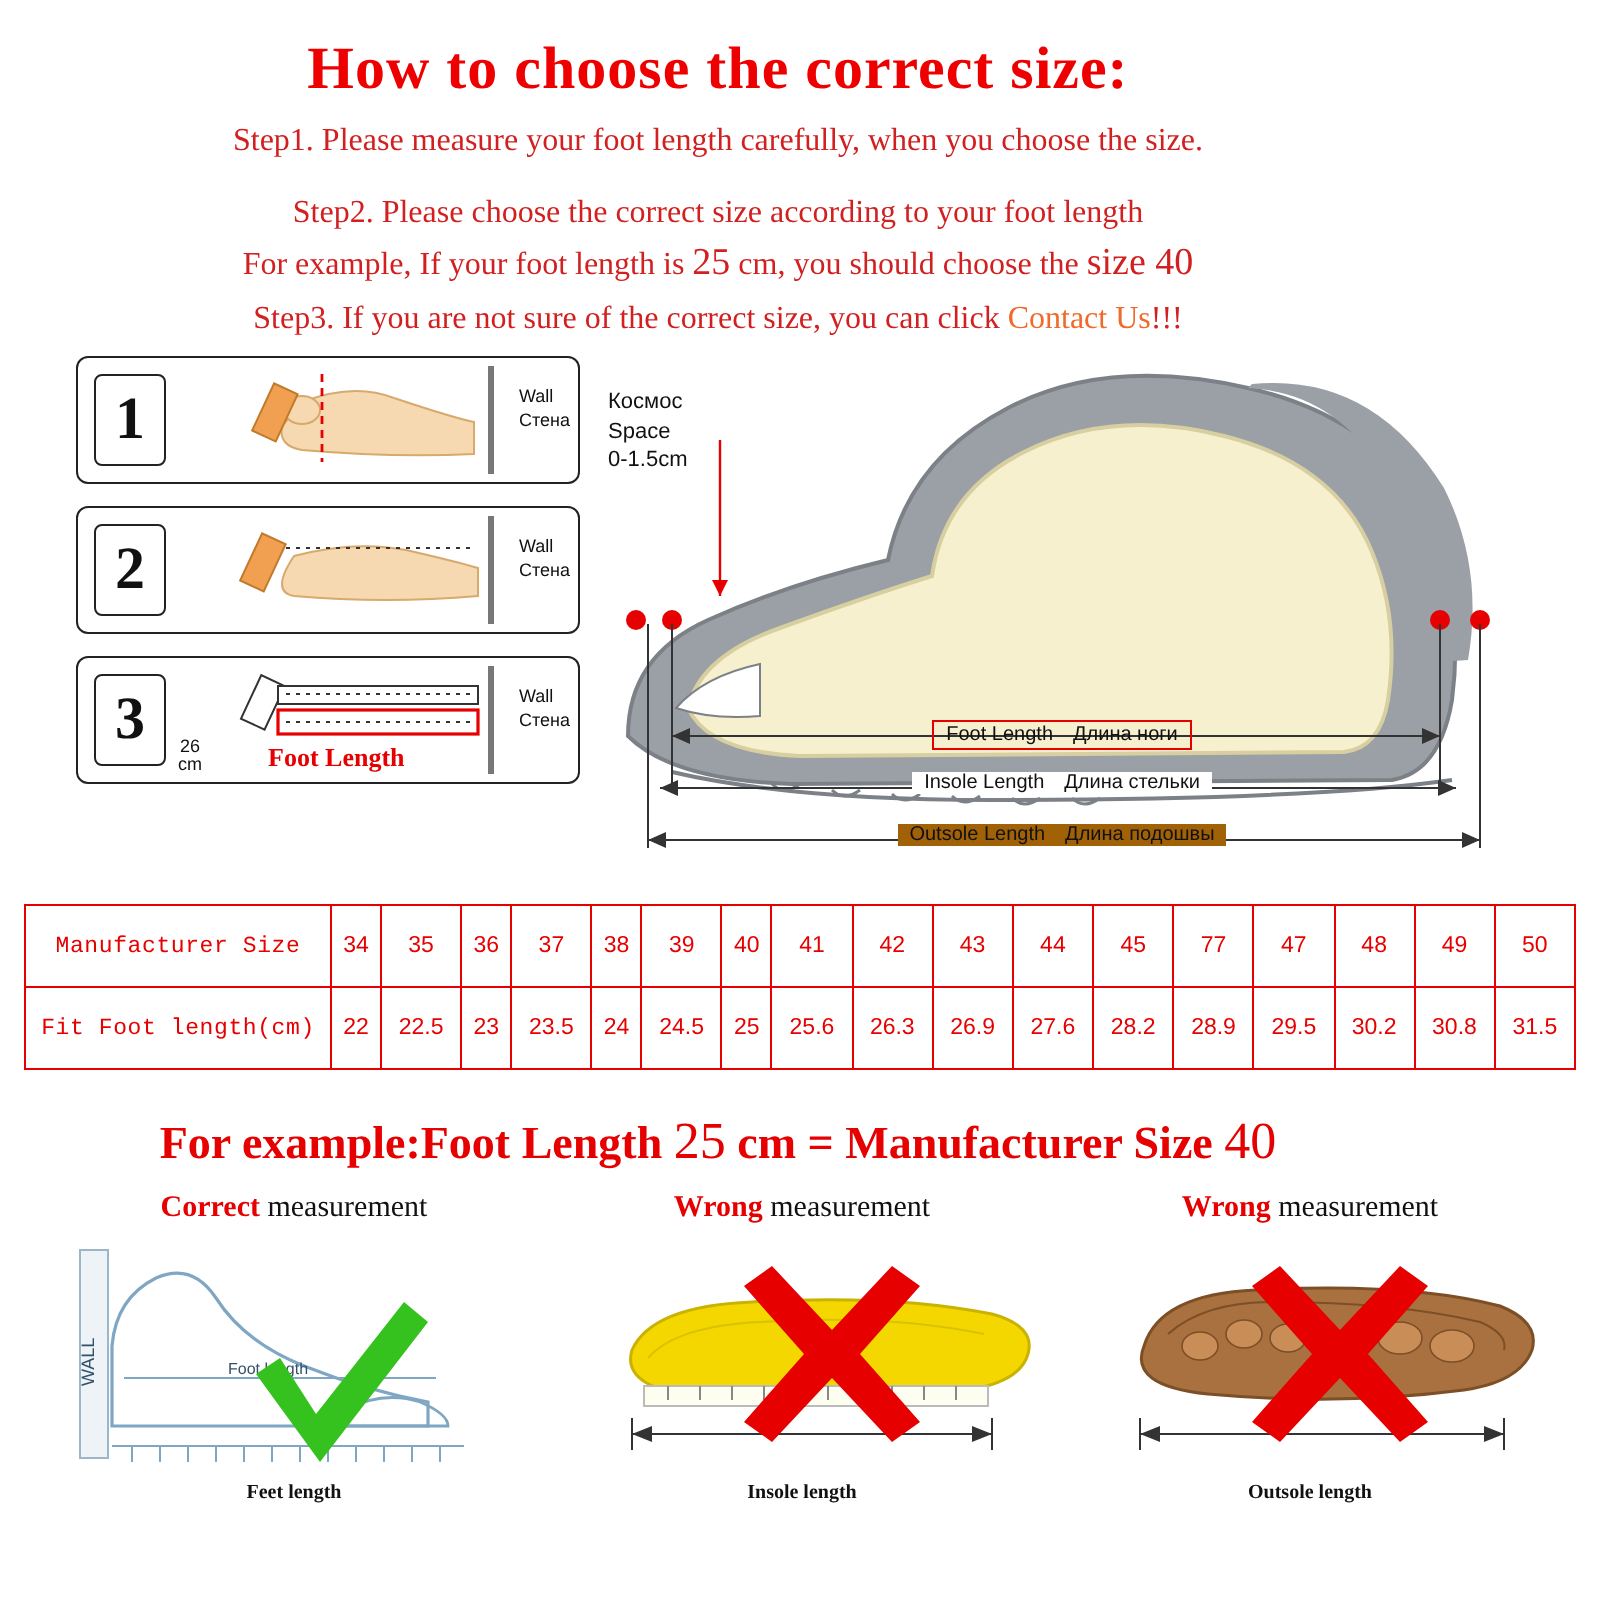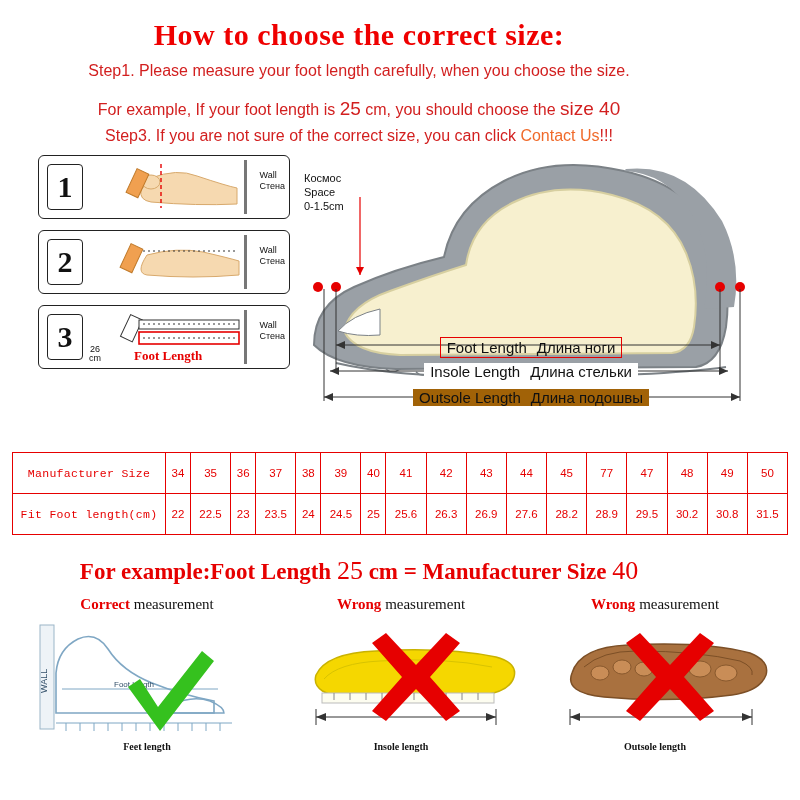--- a/index.html
+++ b/index.html
@@ -12,21 +12,21 @@
   }
   .page{width:718px;height:800px;position:relative;}
 
   
   .header{padding-top:18px;text-align:center;}
   .title{
     font-family:"Liberation Serif", serif;
     color:#ef0000;font-size:30px;font-weight:bold;letter-spacing:.5px;
   }
   .step{
-    font-family:Liberation Sans, sans-serif;
+    font-family:Liberation Serif, serif;
     color:#d21f1f;font-size:16px;margin-top:8px;line-height:1.35;text-align:center;
   }
   .step2{margin-top:14px;}
   .step2 .l2{margin-top:2px;}
   .step3{margin-top:4px;}
   .big{font-size:19px;}
   .cu{color:#f06a2a;}
 
   
   .mid{position:relative;height:280px;margin-top:8px;}
@@ -47,21 +47,21 @@
   .walltxt{position:absolute;right:4px;top:14px;font-size:9px;color:#111;line-height:1.25;text-align:left;}
   .fl-label{
     position:absolute;left:95px;bottom:4px;color:#e60000;font-weight:bold;font-size:13px;
     font-family:"Liberation Serif", serif;
   }
   .cm26{position:absolute;left:50px;bottom:4px;font-size:9px;color:#111;text-align:center;line-height:1.05;}
 
   
   .shoe{position:absolute;left:296px;top:0;width:470px;height:270px;}
   .space-lbl{position:absolute;left:8px;top:16px;font-size:11px;color:#111;line-height:1.3;}
-  .meas-row{position:absolute;left:0;right:0;font-size:15px;color:#111;text-align:center;}
+  .meas-row{position:absolute;left:0;right:0;font-size:10px;color:#111;text-align:center;}
   .meas-row span.ru{margin-left:10px;}
   .measbox{display:inline-block;border:1.6px solid #e60000;padding:1px 6px;}
 
   
   .ov{position:absolute;left:0;top:0;}
 
   
   .tablewrap{position:absolute;left:12px;top:452px;width:776px;}
   table{border-collapse:collapse;width:776px;}
   td{border:1px solid #e60000;height:38px;text-align:center;font-size:11px;color:#e60000;
@@ -89,20 +89,21 @@
 </style>
 </head>
 <body>
 
 <div class="page">
 
   <div class="header">
     <div class="title">How to choose the correct size:</div>
     <div class="step">Step1. Please measure your foot length carefully, when you choose the size.</div>
     <div class="step step2">
+      <div>Step2. Please choose the correct size according to your foot length</div>
       <div class="l2">
         <span>For example, If your foot length is </span><span class="big">25</span><span> cm, you should choose the </span><span class="big">size 40</span>
       </div>
     </div>
     <div class="step step3">
       <span>Step3. If you are not sure of the correct size, you can click </span><span class="cu">Contact Us</span><span>!!!</span>
     </div>
   </div>
 
   <div class="mid">

